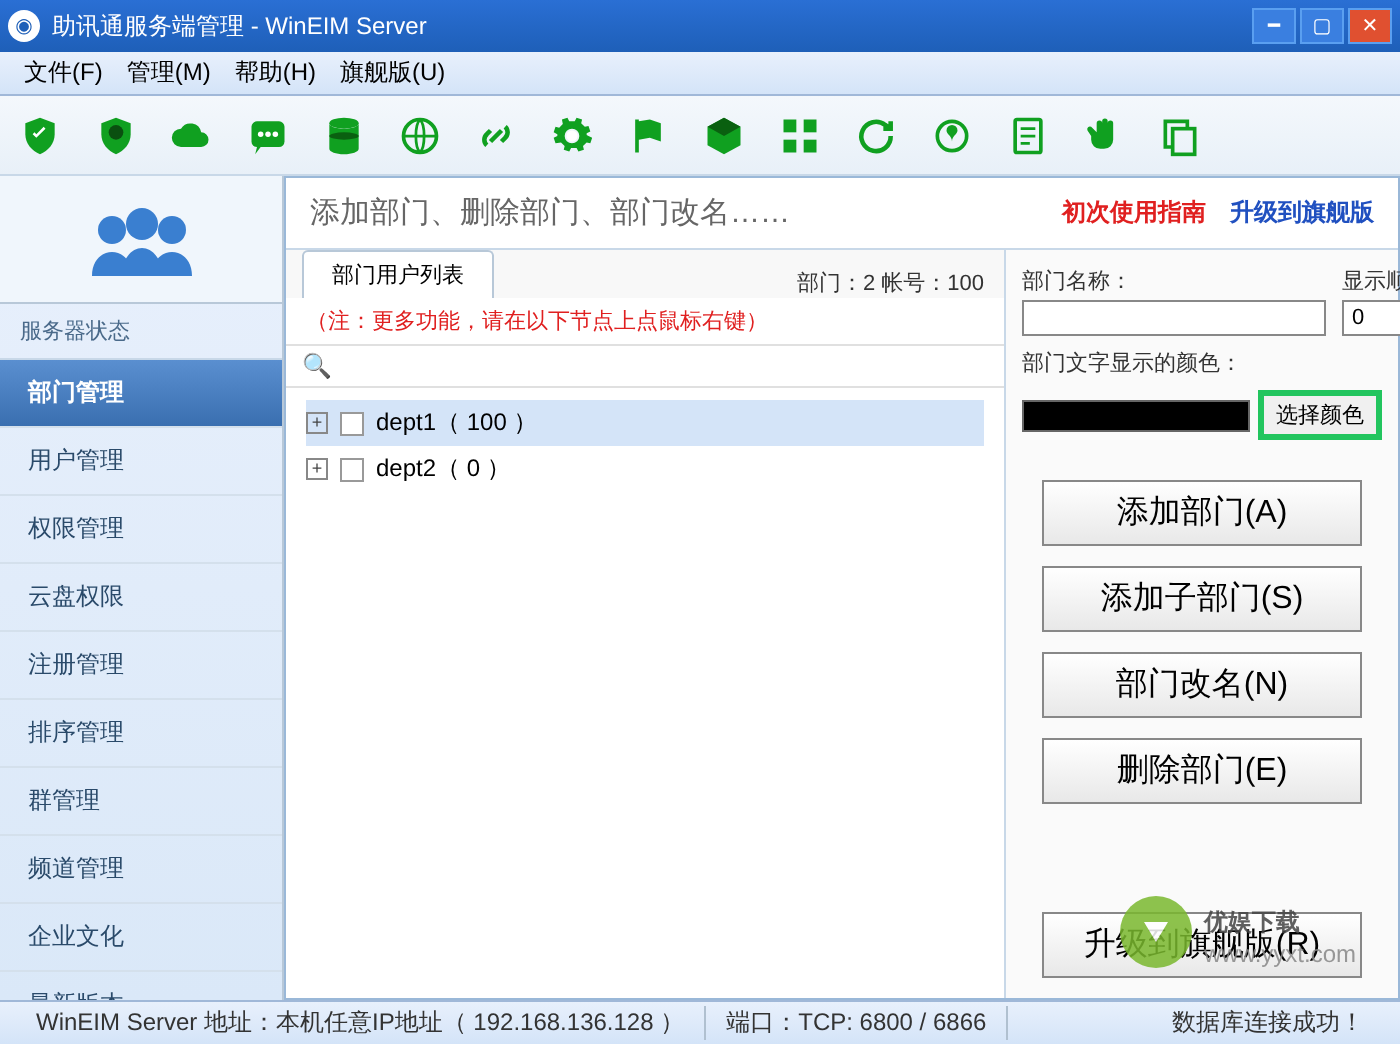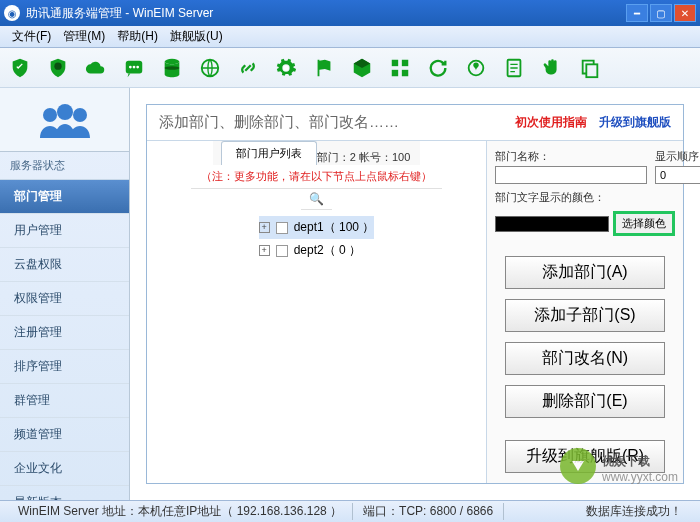--- a/index.html
+++ b/index.html
@@ -14,36 +14,36 @@
 
 .menubar { background: linear-gradient(#e8f0fc, #d4e4f8); height: 22px; display: flex; align-items: flex-start; padding: 0 6px; border-bottom: 1px solid #a0b8d8; }
 .menubar .menu-item { padding: 2px 6px; cursor: pointer; color: #000; }
 
 .toolbar { background: linear-gradient(#f4f8fc, #e8f0f8); height: 40px; display: flex; align-items: center; padding: 0 8px; gap: 14px; border-bottom: 1px solid #c8d8e8; }
 .toolbar .tb-icon { width: 24px; height: 24px; cursor: pointer; display: flex; align-items: center; justify-content: center; }
 .tb-icon svg { width: 22px; height: 22px; }
 
 .content { display: flex; height: 412px; background: #fff; }
 
-.sidebar { width: 130px; background: linear-gradient(#e8f0fc, #dae8f8); border-right: 1px solid #b8c8d8; display: flex; flex-direction: column; }
+.sidebar { width: 142px; background: linear-gradient(#e8f0fc, #dae8f8); border-right: 1px solid #b8c8d8; display: flex; flex-direction: column; }
 .sidebar-header { height: 64px; display: flex; align-items: center; justify-content: center; border-bottom: 1px solid #b8c8d8; background: #f0f6fc; }
 .sidebar-header svg { width: 60px; height: 40px; }
 .sidebar-title { padding: 6px 10px; color: #4a6a8a; font-size: 11px; border-bottom: 1px solid #c8d8e8; }
 .sidebar-items { flex: 1; overflow-y: auto; }
 .sidebar-item { padding: 8px 14px; cursor: pointer; color: #2a4a6a; border-bottom: 1px solid #d4e0ec; }
 .sidebar-item.active { background: linear-gradient(#5a8fd0, #3a6fb0); color: #fff; font-weight: bold; }
 
-.main { flex: 1; display: flex; flex-direction: column; border: 1px solid #9ab8d8; margin: 16px; }
+.main { flex: 1; display: flex; flex-direction: column; border: 1px solid #9ab8d8; margin: 0; }
 .main-header { height: 36px; display: flex; align-items: center; padding: 0 12px; border-bottom: 1px solid #c8d8e8; background: #fff; }
 .main-header .desc { font-size: 15px; color: #666; flex: 1; }
 .main-header .link1 { color: #e02020; margin-right: 12px; cursor: pointer; font-weight: bold; }
 .main-header .link2 { color: #2050c0; cursor: pointer; font-weight: bold; }
 
 .main-body { flex: 1; display: flex; }
-.left-pane { flex: 1; display: flex; flex-direction: column; border-right: 1px solid #c8d8e8; align-items: center; }
+.left-pane { flex: 1; display: flex; flex-direction: column; border-right: 1px solid #c8d8e8; }
 .tab-row { height: 24px; display: flex; align-items: flex-end; padding-left: 8px; background: #f8f8f8; }
 .tab { padding: 4px 14px; background: #fff; border: 1px solid #b8c8d8; border-bottom: none; border-radius: 3px 3px 0 0; font-size: 11px; }
 .tab-row .counts { margin-left: auto; padding-right: 10px; color: #333; font-size: 11px; }
 .hint-row { padding: 4px 10px; color: #e02020; font-size: 11px; background: #fff; border-bottom: 1px solid #e0e0e0; display: flex; }
 .search-row { padding: 3px 8px; display: flex; align-items: center; gap: 4px; border-bottom: 1px solid #e0e0e0; }
 .search-row .mag { color: #888; }
 .search-row input { flex: 1; border: none; outline: none; font-size: 11px; color: #888; }
 .tree { flex: 1; padding: 6px 10px; background: #fff; overflow: auto; }
 .tree-item { display: flex; align-items: center; gap: 6px; padding: 3px 0; cursor: pointer; }
 .tree-item.selected { background: #d4e4f8; }
@@ -195,22 +195,22 @@
           <circle fill="#3a7fd0" cx="15" cy="15" r="7"></circle>
           <circle fill="#3a7fd0" cx="30" cy="12" r="8"></circle>
           <circle fill="#3a7fd0" cx="45" cy="15" r="7"></circle>
           <path fill="#3a7fd0" d="M5 38c0-8 5-12 10-12s10 4 10 12M20 38c0-9 5-14 10-14s10 5 10 14M35 38c0-8 5-12 10-12s10 4 10 12"></path>
         </svg>
     </div>
     <div class="sidebar-title">服务器状态</div>
     <div class="sidebar-items" id="sidebar-items">
         <div class="sidebar-item active">部门管理</div>
         <div class="sidebar-item">用户管理</div>
+        <div class="sidebar-item">权限管理</div>
         <div class="sidebar-item">云盘权限</div>
-        <div class="sidebar-item">权限管理</div>
         <div class="sidebar-item">注册管理</div>
         <div class="sidebar-item">排序管理</div>
         <div class="sidebar-item">群管理</div>
         <div class="sidebar-item">频道管理</div>
         <div class="sidebar-item">企业文化</div>
         <div class="sidebar-item">最新版本</div>
       </div>
   </div>
 
   <div class="main">

